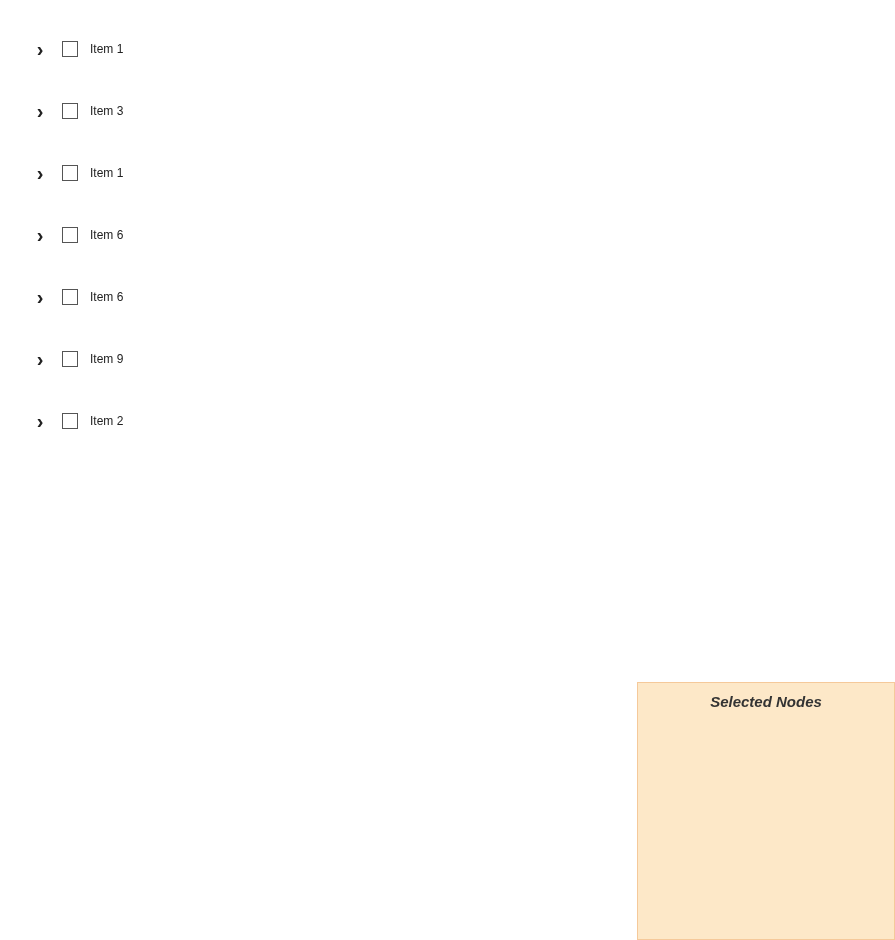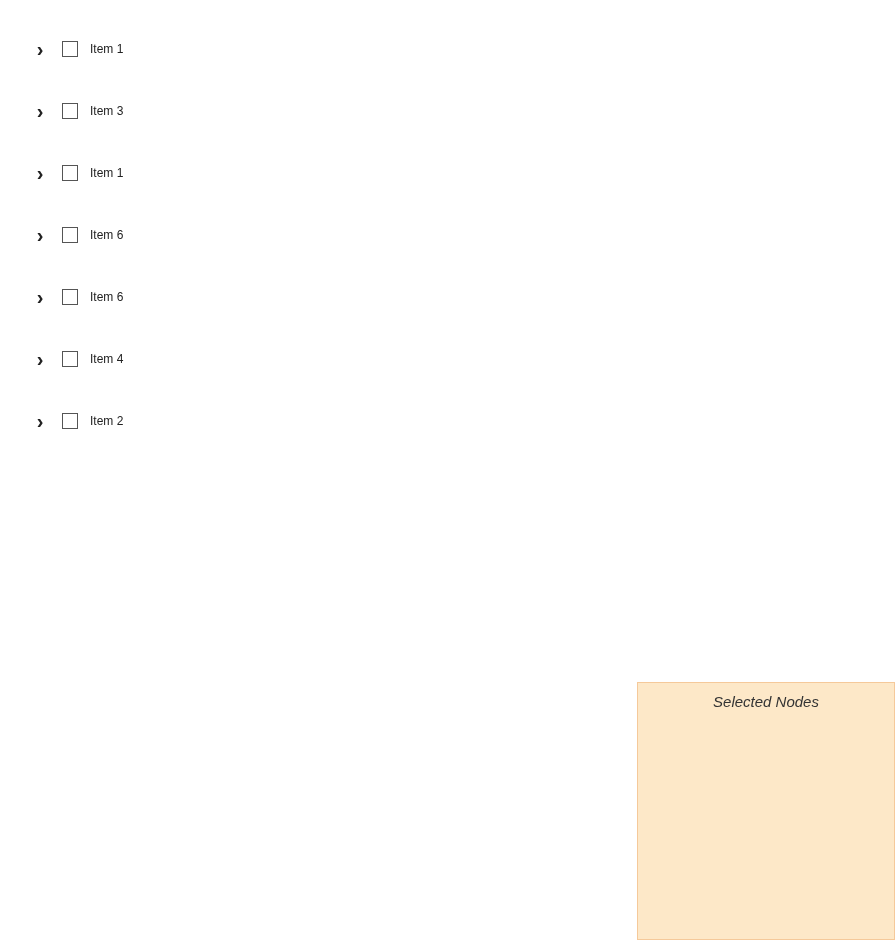--- a/index.html
+++ b/index.html
@@ -89,20 +89,21 @@
       background-color: #fde8c8;
       border: 1px solid #f5c99a;
     }
 
     .selected-nodes-title {
       font-style: italic;
       font-size: 15px;
       color: #333;
       text-align: center;
       padding: 10px 0 8px 0;
+      font-weight: bold;
     }
   </style>
 </head>
 <body>
 
 <ul class="tree-list">
 <li class="tree-item">
       <button class="chevron-btn" title="Expand"></button>
       <input type="checkbox" class="item-checkbox" style="">
       <span class="item-label">Item 1</span>
@@ -123,21 +124,21 @@
       <span class="item-label">Item 6</span>
     </li>
     <li class="tree-item">
       <button class="chevron-btn" title="Expand"></button>
       <input type="checkbox" class="item-checkbox" style="">
       <span class="item-label">Item 6</span>
     </li>
     <li class="tree-item">
       <button class="chevron-btn" title="Expand"></button>
       <input type="checkbox" class="item-checkbox" style="">
-      <span class="item-label">Item 4</span>
+      <span class="item-label">Item 9</span>
     </li>
     <li class="tree-item">
       <button class="chevron-btn" title="Expand"></button>
       <input type="checkbox" class="item-checkbox" style="">
       <span class="item-label">Item 2</span>
     </li>
   </ul>
 
 <div class="selected-nodes-panel">
   <div class="selected-nodes-title">Selected Nodes</div>

